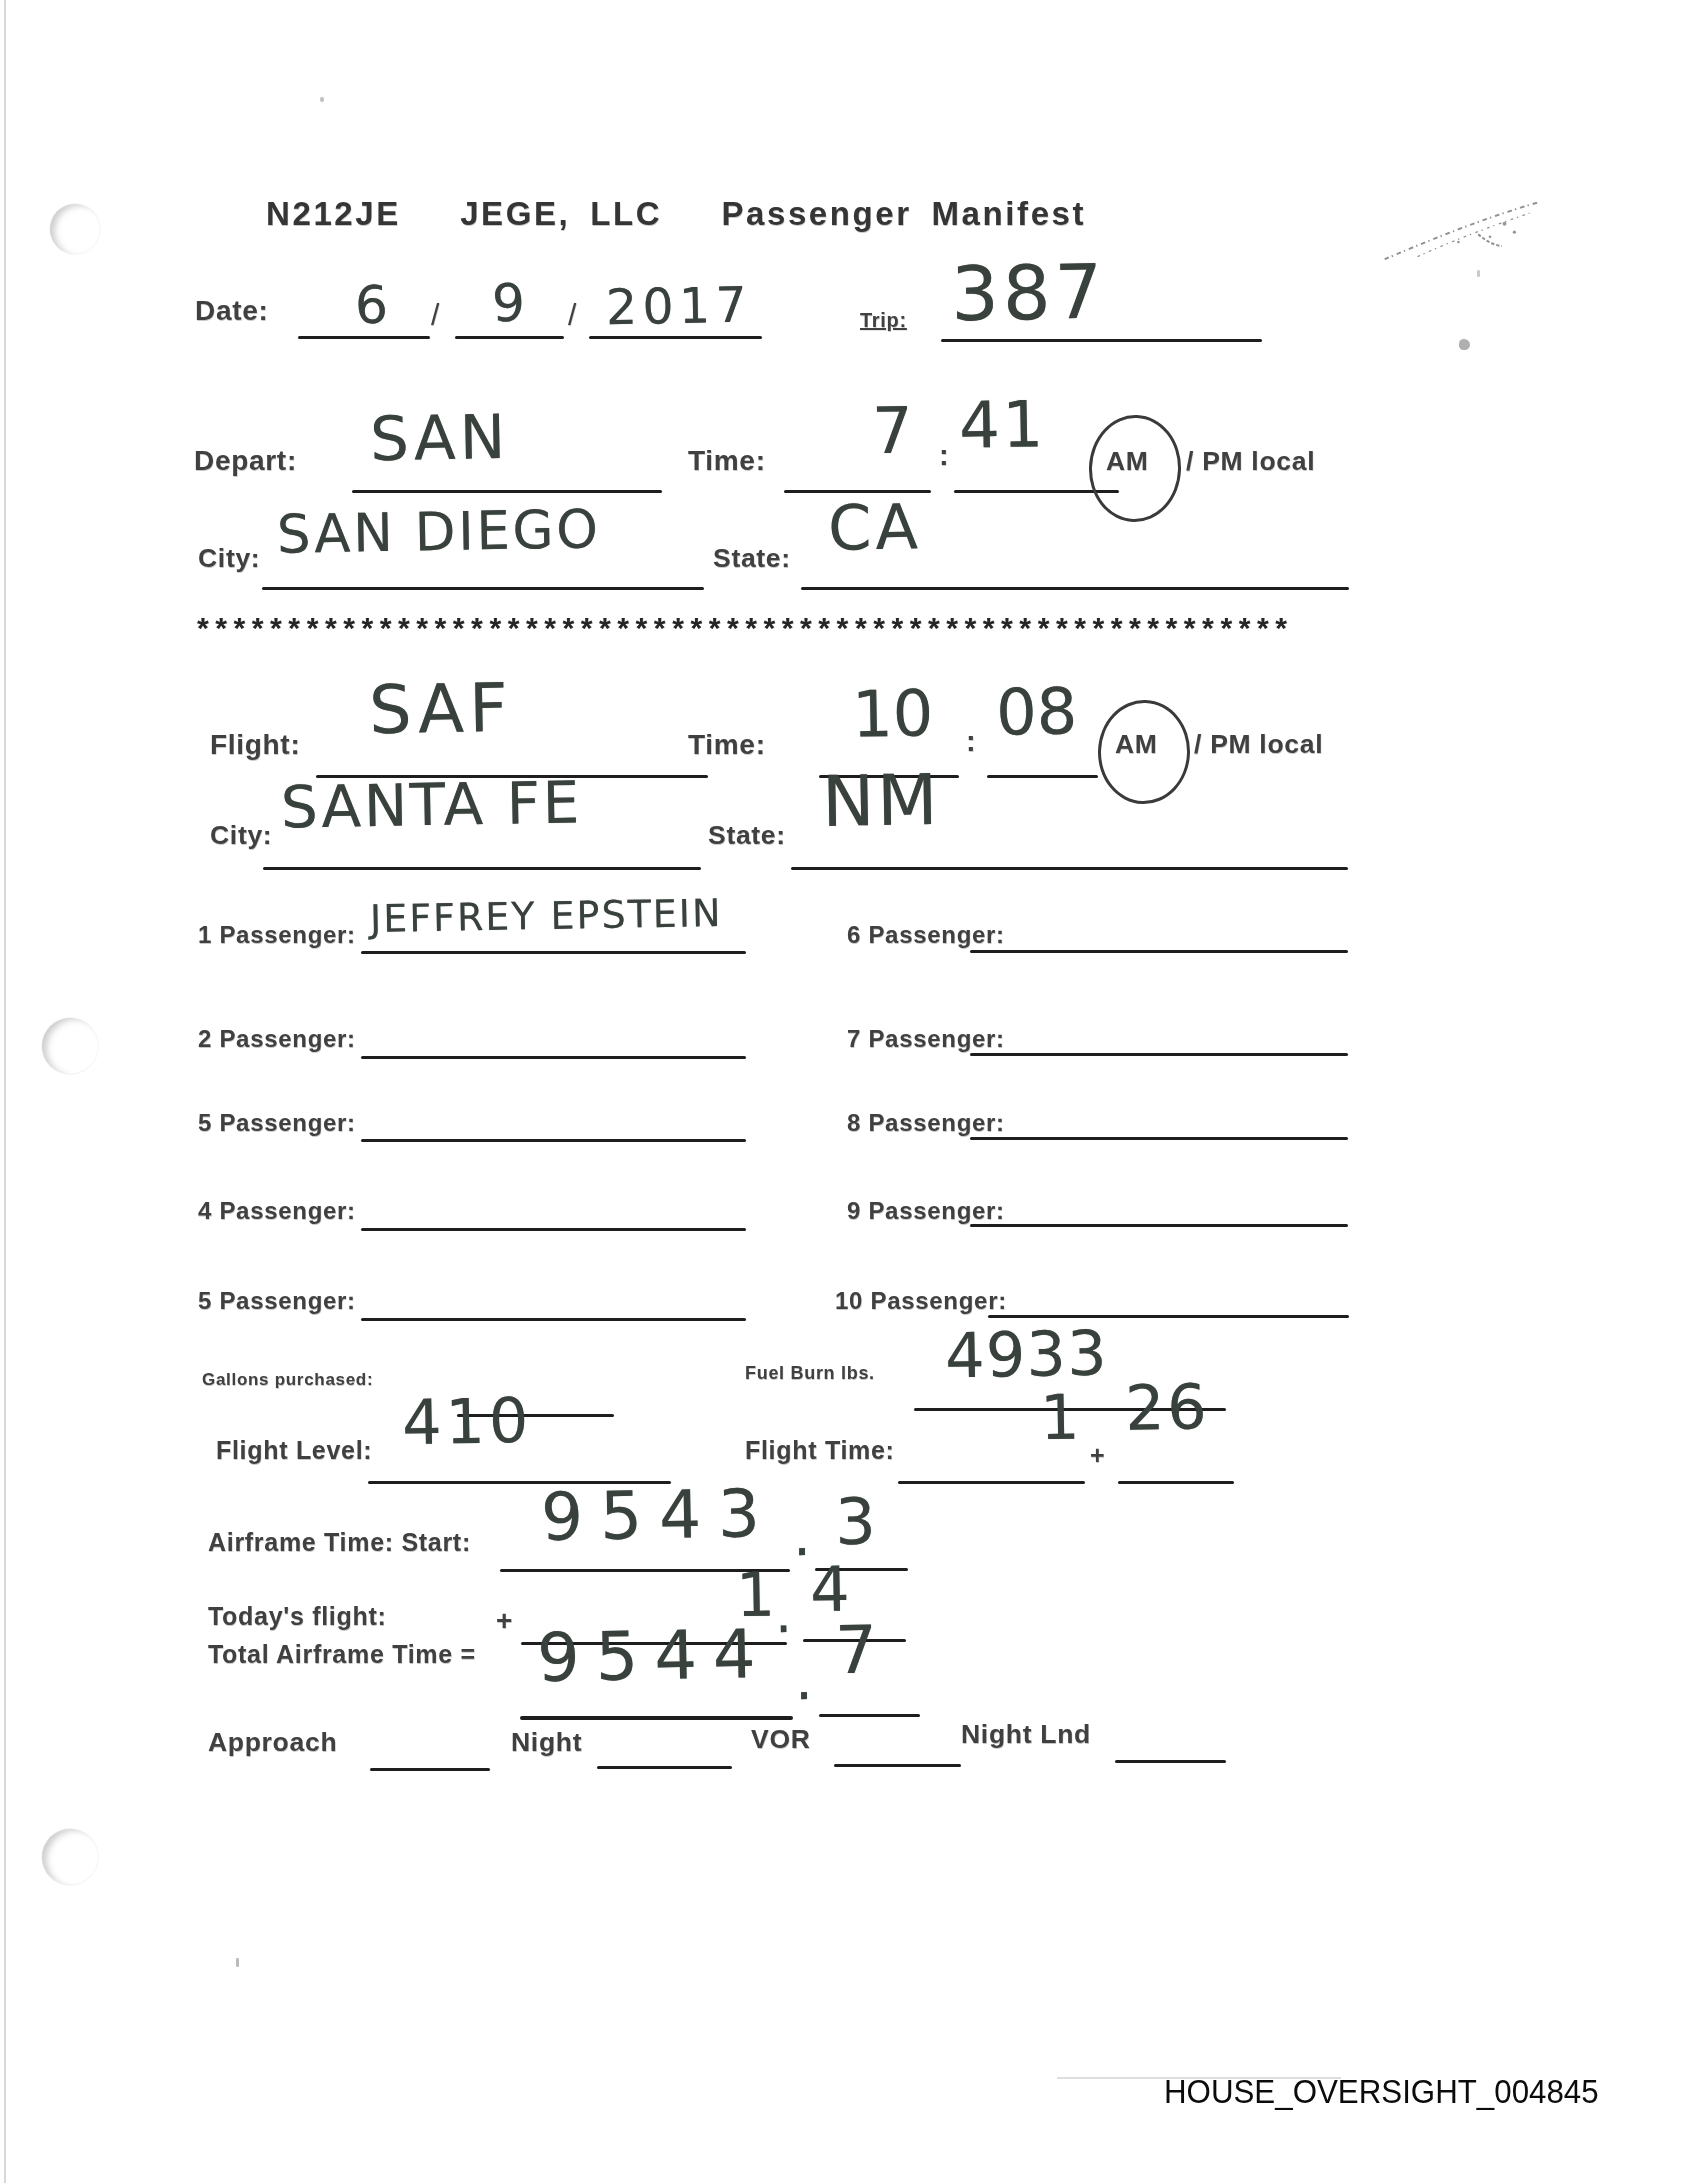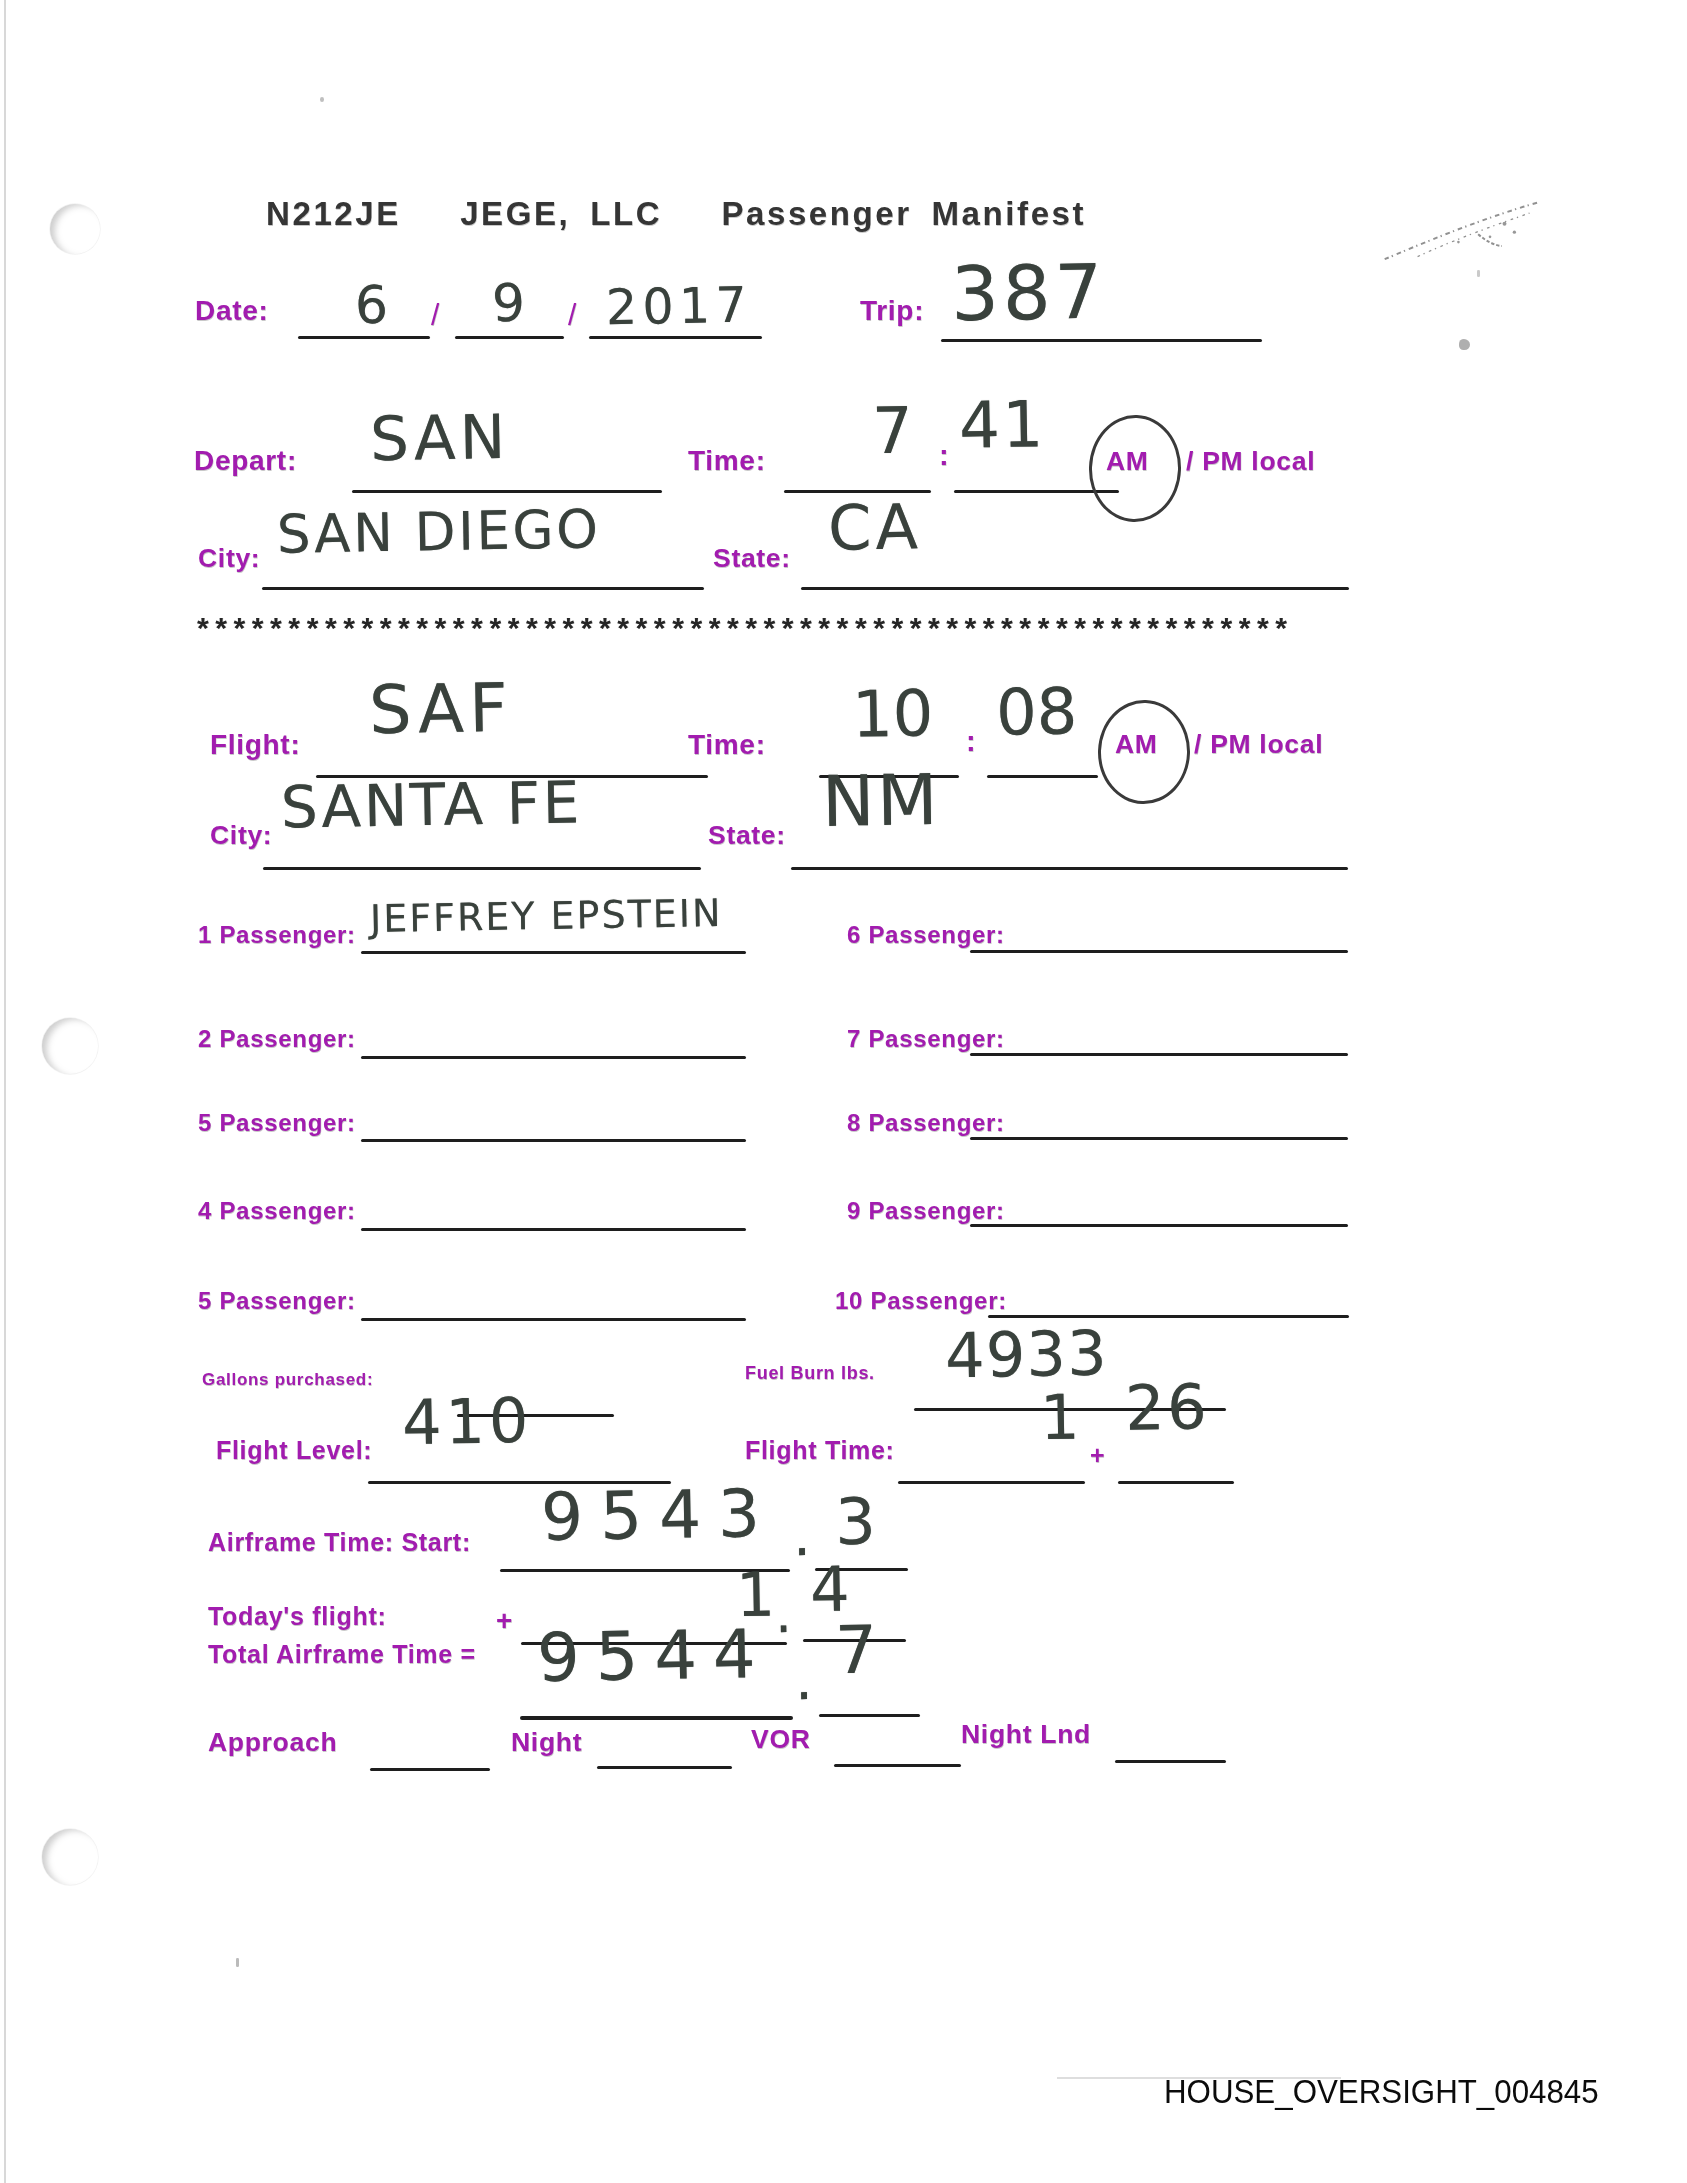--- a/index.html
+++ b/index.html
@@ -1,20 +1,20 @@
 <!DOCTYPE html>
 <html style="font-size:10.6px"><head>
 <meta charset="utf-8">
 <style>
   html,body{margin:0;padding:0;background:#ffffff;}
   .page{position:relative;width:1687px;height:2183px;background:#ffffff;overflow:hidden;
         font-family:"Liberation Sans","DejaVu Sans",sans-serif;}
   
   .lbl{position:absolute;font-family:"Liberation Sans","DejaVu Sans",sans-serif;font-weight:700;
-       color:#a21caf;white-space:pre;letter-spacing:0.7px;
+       color:#404040;white-space:pre;letter-spacing:0.7px;
        text-shadow:0.5px 0.5px 0 rgba(110,110,110,0.38);}
   
   .hw{position:absolute;font-family:"DejaVu Sans",sans-serif;font-weight:400;color:#39413c;
       white-space:pre;transform:rotate(-1deg);text-shadow:0 0 0.7px rgba(57,65,60,0.65);}
   
   .ln{position:absolute;background:#1e1e1e;border-radius:2px;height:3.3px;}
   .punch{position:absolute;border-radius:50%;background:#fff;
          box-shadow:inset 6px 2.6px 6.6px -1.3px rgba(125,125,125,0.38), 0 0 0 0.7px rgba(205,205,205,0.28);}
   .circ{position:absolute;border:3.3px solid #3a3a3a;border-radius:50%;transform:rotate(2deg);}
   .speck{position:absolute;background:#8a8a8a;border-radius:50%;}
@@ -57,21 +57,21 @@
 
   <div class="lbl" style="left:195px;top:295px;font-size:28px;">Date:</div>
   <div class="hw" style="left:355px;top:275px;font-size:52px;">6</div>
   <div class="lbl" style="left:431px;top:298px;font-size:30px;font-weight:400;">/</div>
   <div class="hw" style="left:492px;top:273px;font-size:52px;">9</div>
   <div class="lbl" style="left:568px;top:298px;font-size:30px;font-weight:400;">/</div>
   <div class="hw" style="left:606px;top:278px;font-size:49px;letter-spacing:5.3px;">2017</div>
   <div class="ln" style="left:298px;top:336px;width:132px;"></div>
   <div class="ln" style="left:455px;top:336px;width:109px;"></div>
   <div class="ln" style="left:589px;top:336px;width:173px;"></div>
-  <div class="lbl" style="left:860px;top:295px;font-size:28px;">Trip:</div>
+  <div class="lbl" style="left:860px;top:309px;font-size:20px;text-decoration:underline;">Trip:</div>
   <div class="hw" style="left:951px;top:249px;font-size:75px;letter-spacing:4px;">387</div>
   <div class="ln" style="left:941px;top:339px;width:321px;"></div>
 
   <div class="lbl" style="left:194px;top:445px;font-size:28px;">Depart:</div>
   <div class="hw" style="left:370px;top:402px;font-size:61px;letter-spacing:4px;">SAN</div>
   <div class="ln" style="left:352px;top:490px;width:310px;"></div>
   <div class="lbl" style="left:688px;top:445px;font-size:28px;">Time:</div>
   <div class="hw" style="left:872px;top:394px;font-size:64px;">7</div>
   <div class="lbl" style="left:939px;top:439px;font-size:29px;">:</div>
   <div class="hw" style="left:959px;top:388px;font-size:64px;letter-spacing:2.6px;">41</div>

